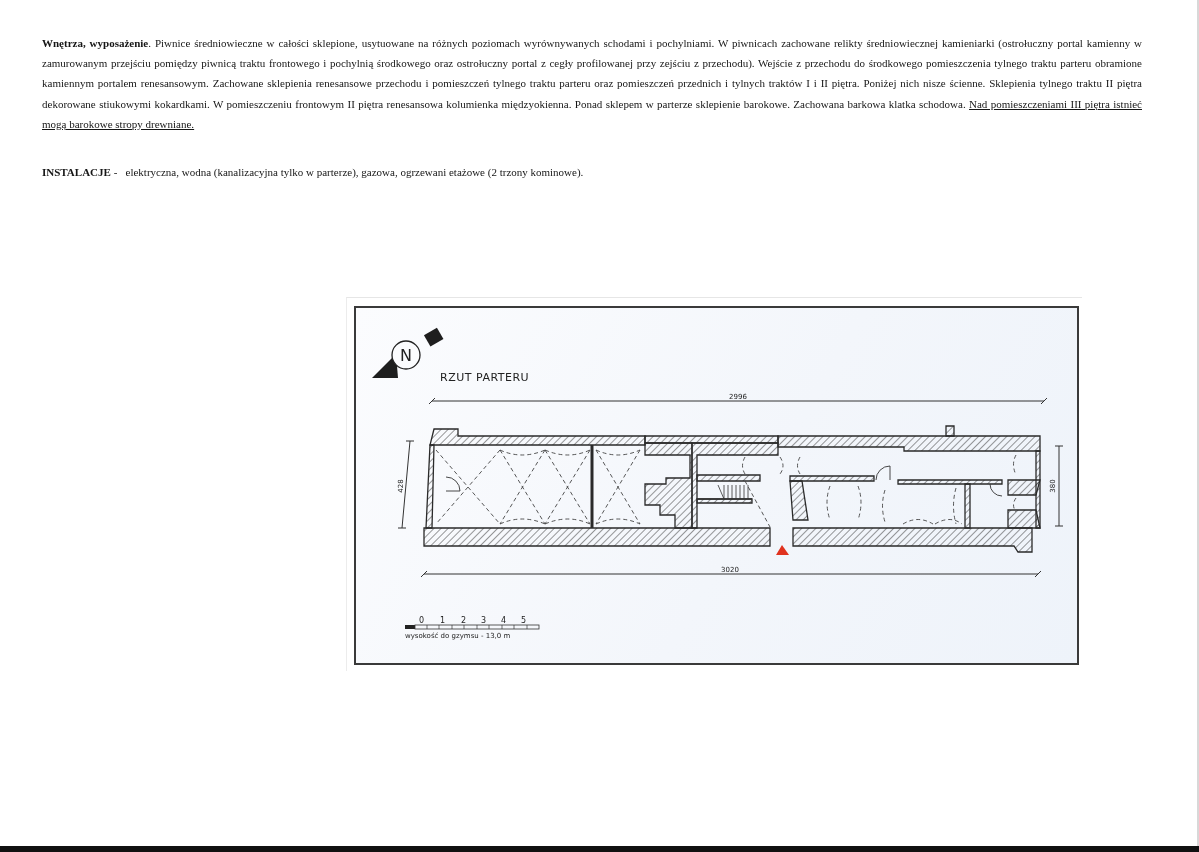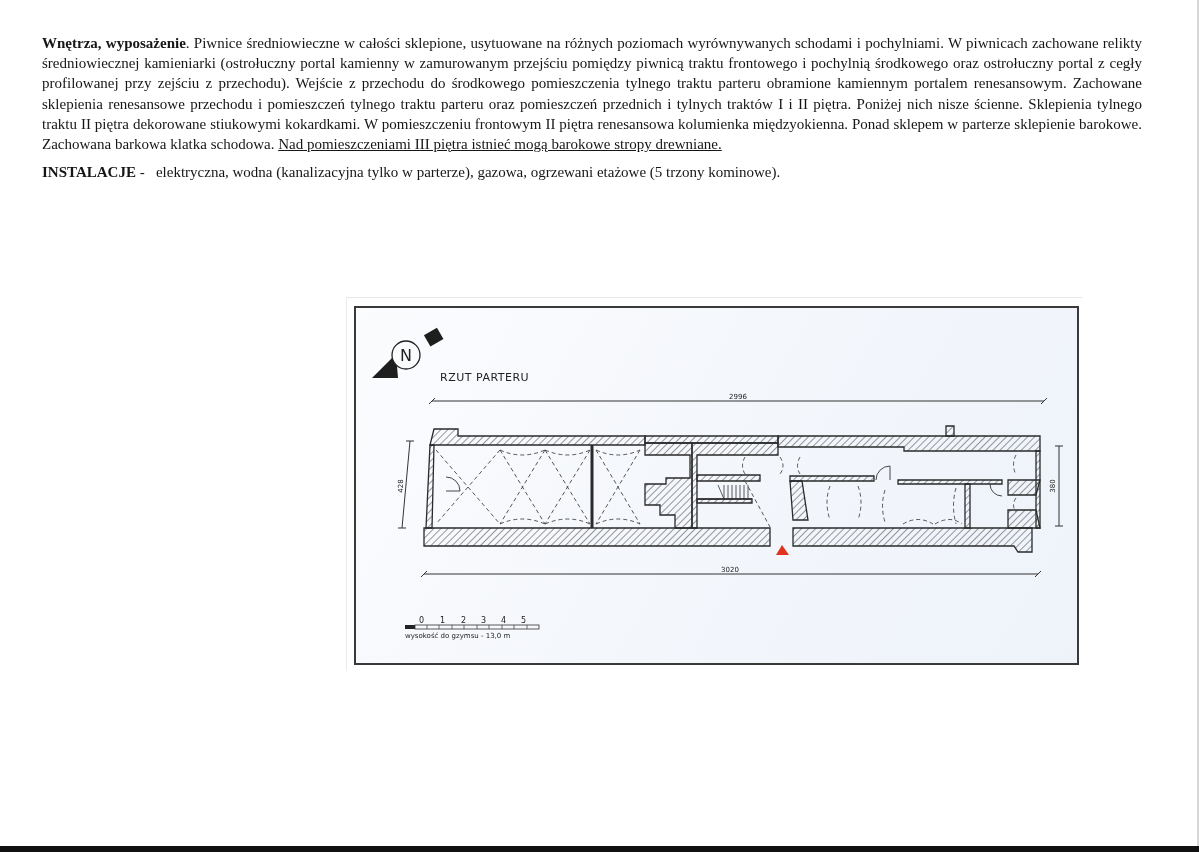--- a/index.html
+++ b/index.html
@@ -10,21 +10,21 @@
       color: #161616;
     }
     .page-bottom-edge {
       position: absolute; left: 0; right: 0; bottom: 0; height: 6px; background: #111;
     }
     .page-right-edge {
       position: absolute; top: 0; bottom: 0; right: 0; width: 2px; background: #d8d8d8;
     }
     .para {
       position: absolute; left: 42px; width: 1100px;
-      font-size: 15px; line-height: 20.2px; text-align: justify;
+      font-size: 11px; line-height: 20.2px; text-align: justify;
       margin: 0;
     }
     .para.p1 { top: 33px; }
     .para.p2 { top: 162px; text-align: left; }
     .bold { font-weight: bold; }
     .underline { text-decoration: underline; }
     .plan-frame {
       position: absolute; left: 354px; top: 306px; width: 721px; height: 355px;
       border: 2px solid #3a3a3a; border-right-width: 2px;
       background: linear-gradient(120deg, #fbfcfe 0%, #f3f6fb 55%, #eef3fa 100%);
@@ -37,21 +37,21 @@
     .cad { font-family: "DejaVu Sans", "Liberation Sans", sans-serif; fill: #222; }
   </style>
 </head>
 <body>
 
 <div class="page-right-edge"></div>
 <div class="page-bottom-edge"></div>
 
 <p class="para p1"><span class="bold">Wnętrza, wyposażenie</span><span>.</span><span> Piwnice średniowieczne w całości sklepione, usytuowane na różnych poziomach wyrównywanych schodami i pochylniami. W piwnicach zachowane relikty średniowiecznej kamieniarki (ostrołuczny portal kamienny w zamurowanym przejściu pomiędzy piwnicą traktu frontowego i pochylnią środkowego oraz ostrołuczny portal z cegły profilowanej przy zejściu z przechodu). Wejście z przechodu do środkowego pomieszczenia tylnego traktu parteru obramione kamiennym portalem renesansowym. Zachowane sklepienia renesansowe przechodu i pomieszczeń tylnego traktu parteru oraz pomieszczeń przednich i tylnych traktów I i II piętra. Poniżej nich nisze ścienne. Sklepienia tylnego traktu II piętra dekorowane stiukowymi kokardkami.  W pomieszczeniu frontowym II piętra renesansowa kolumienka międzyokienna. Ponad sklepem w parterze sklepienie barokowe.  Zachowana barkowa klatka schodowa. </span><span class="underline">Nad pomieszczeniami III piętra istnieć mogą barokowe stropy drewniane.</span></p>
 
-<p class="para p2"><span class="bold">INSTALACJE</span><span style="white-space:pre"> -   </span><span>elektryczna, wodna (kanalizacyjna tylko w parterze), gazowa, ogrzewani etażowe (5 trzony kominowe).</span></p>
+<p class="para p2"><span class="bold">INSTALACJE</span><span style="white-space:pre"> -   </span><span>elektryczna, wodna (kanalizacyjna tylko w parterze), gazowa, ogrzewani etażowe (2 trzony kominowe).</span></p>
 
 <div class="plan-frame-shadow"></div>
 <div class="plan-frame"></div>
 
 <svg width="1199" height="852" viewBox="0 0 1199 852">
   <defs>
     <pattern id="hatch" patternUnits="userSpaceOnUse" width="5" height="5" patternTransform="rotate(45)">
       <line x1="0" y1="0" x2="0" y2="5" stroke="#333" stroke-width="1"></line>
     </pattern>
   </defs>

